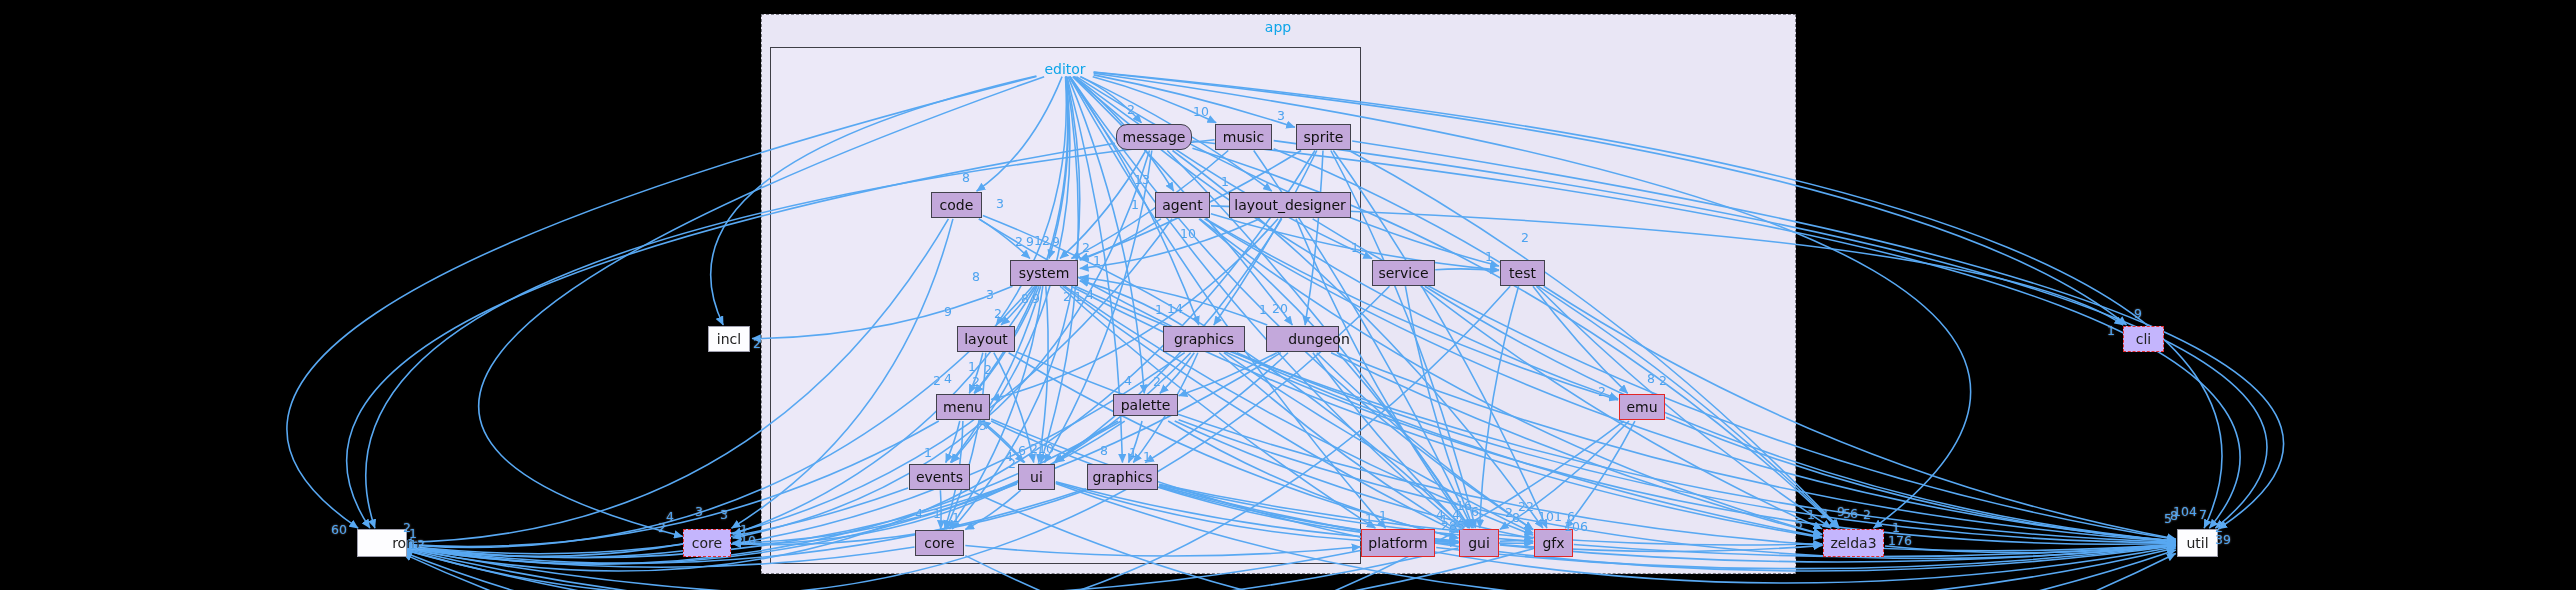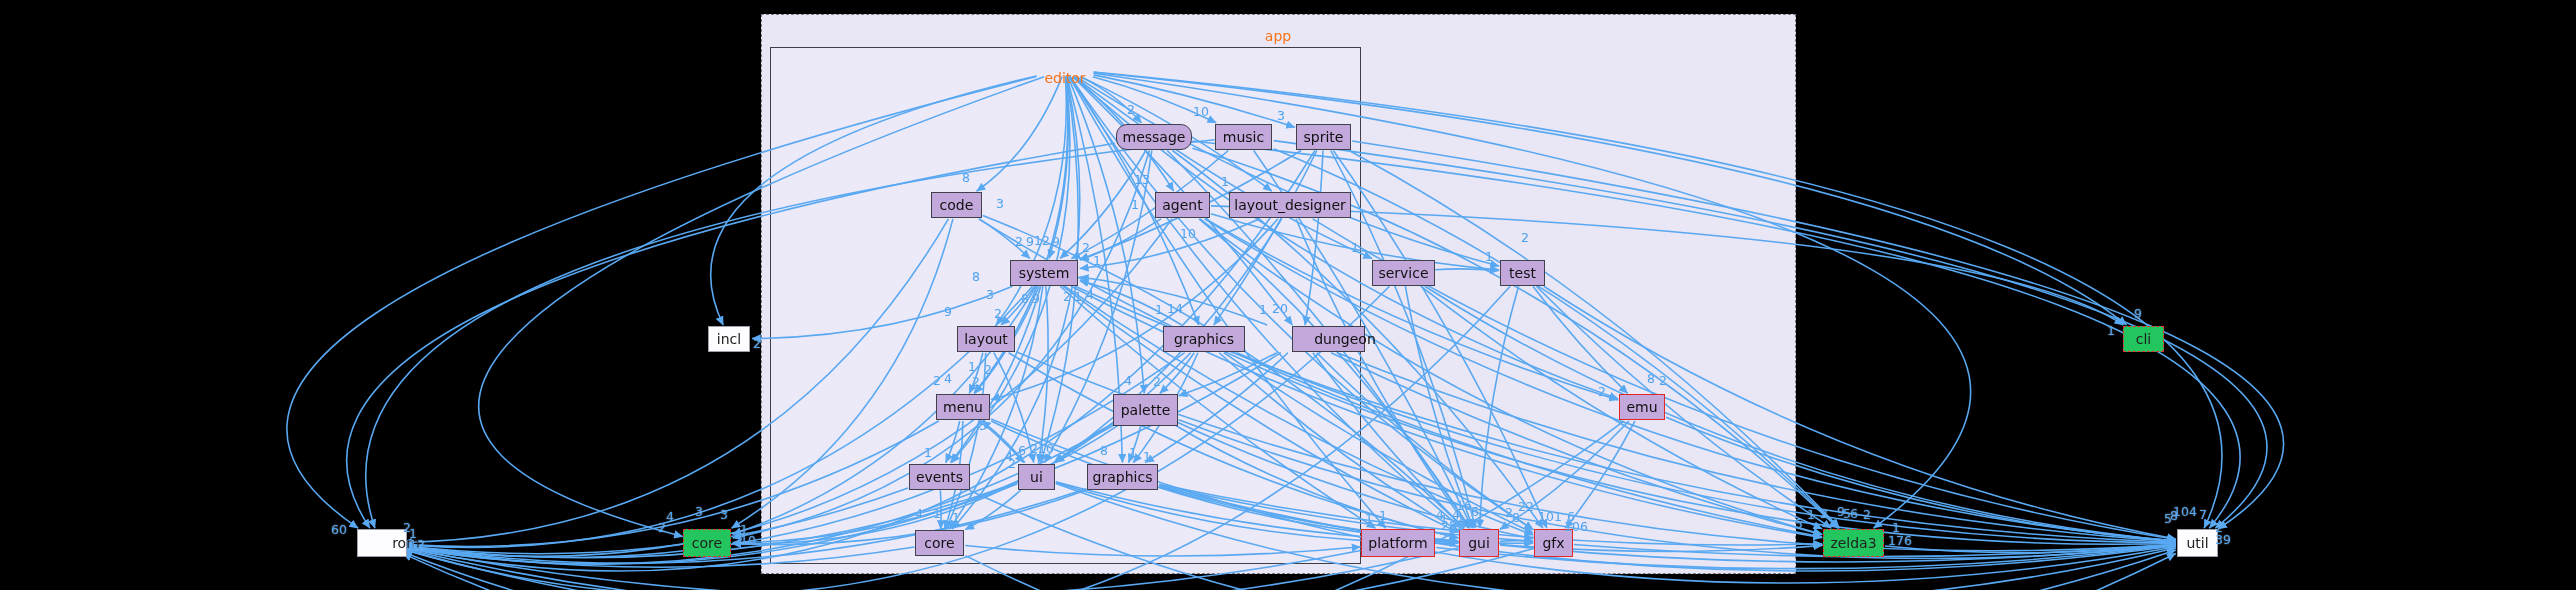--- a/index.html
+++ b/index.html
@@ -1,29 +1,29 @@
 <!DOCTYPE html>
 <html style="font-size:14.8px"><head>
 <meta charset="utf-8">
 <style>
   html,body{margin:0;padding:0;background:#000;}
   body{font-family:"DejaVu Sans","Liberation Sans",sans-serif;}
   #stage{position:relative;width:2576px;height:590px;background:#000;overflow:hidden;}
   .cluster{position:absolute;box-sizing:border-box;}
   .cluster.app{background:#e9e6f5;border:1.5px dashed #7d7d86;}
   .cluster.editor{background:#ece9f8;border:1.8px solid #3f3f47;}
-  .cluster-label{position:absolute;transform:translate(-50%,-50%);color:#f97316;
-    font-size:14px;white-space:nowrap;z-index:4;margin-top:9px;}
+  .cluster-label{position:absolute;transform:translate(-50%,-50%);color:#0ea5e9;
+    font-size:14px;white-space:nowrap;z-index:4;}
   svg#edges{position:absolute;left:0;top:0;z-index:2;}
   .node{position:absolute;box-sizing:border-box;display:flex;align-items:center;justify-content:center;
     font-size:14px;color:#111;white-space:nowrap;z-index:3;cursor:pointer;}
   .node.dir{background:#c3a8db;border:1.3px solid #41414b;}
   .node.dir-red{background:#c3a8db;border:1.8px solid #e32727;}
   .node.ext{background:#fdfdff;border:1.5px solid #9f9fae;color:#222;}
-  .node.ext-reddash{background:#22c55e;border:1.8px dashed #e33030;color:#222;}
+  .node.ext-reddash{background:#c4b5fd;border:1.8px dashed #e33030;color:#222;}
   .elabel{position:absolute;transform:translate(-50%,-50%);color:#4da3f0;font-size:12.5px;
     z-index:4;white-space:nowrap;text-shadow:0 0 1.8px rgba(233,230,245,.6);}
 </style>
 </head>
 <body>
 
 <div id="stage">
     <div class="cluster app" style="left: 761px; top: 14px; width: 1035px; height: 560px; z-index: 1;"></div>
     <div class="cluster-label" style="left: 1278px; top: 27px;">app</div>
     <div class="cluster editor" style="left: 770px; top: 47px; width: 591px; height: 517px; z-index: 1;"></div>
@@ -195,23 +195,23 @@
     <div class="node dir" style="left: 1215px; top: 124px; width: 57px; height: 26px;">music</div>
     <div class="node dir" style="left: 1296px; top: 124px; width: 55px; height: 26px;">sprite</div>
     <div class="node dir" style="left: 931px; top: 192px; width: 51px; height: 26px;">code</div>
     <div class="node dir" style="left: 1155px; top: 192px; width: 55px; height: 26px;">agent</div>
     <div class="node dir" style="left: 1229px; top: 192px; width: 122px; height: 26px;">layout_designer</div>
     <div class="node dir" style="left: 1010px; top: 260px; width: 68px; height: 26px;">system</div>
     <div class="node dir" style="left: 1372px; top: 260px; width: 63px; height: 26px;">service</div>
     <div class="node dir" style="left: 1500px; top: 260px; width: 45px; height: 26px;">test</div>
     <div class="node dir" style="left: 957px; top: 326px; width: 58px; height: 26px;">layout</div>
     <div class="node dir" style="left: 1163px; top: 326px; width: 82px; height: 26px;">graphics</div>
-    <div class="node dir" style="left: 1292px; top: 326px; width: 73px; height: 26px; padding-left: 33px;">dungeon</div>
+    <div class="node dir" style="left: 1266px; top: 326px; width: 73px; height: 26px; padding-left: 33px;">dungeon</div>
     <div class="node dir" style="left: 936px; top: 394px; width: 54px; height: 26px;">menu</div>
-    <div class="node dir" style="left: 1113px; top: 394px; width: 65px; height: 32px; text-align: center;">palette</div>
+    <div class="node dir" style="left: 1113px; top: 394px; width: 65px; height: 22px; text-align: center;">palette</div>
     <div class="node dir-red" style="left: 1619px; top: 394px; width: 46px; height: 26px;">emu</div>
     <div class="node dir" style="left: 909px; top: 464px; width: 61px; height: 26px;">events</div>
     <div class="node dir" style="left: 1018px; top: 464px; width: 37px; height: 26px;">ui</div>
     <div class="node dir" style="left: 1087px; top: 464px; width: 71px; height: 26px;">graphics</div>
     <div class="node dir" style="left: 915px; top: 530px; width: 49px; height: 26px;">core</div>
     <div class="node dir-red" style="left: 1361px; top: 529px; width: 74px; height: 28px;">platform</div>
     <div class="node dir-red" style="left: 1459px; top: 529px; width: 40px; height: 28px;">gui</div>
     <div class="node dir-red" style="left: 1534px; top: 529px; width: 39px; height: 28px;">gfx</div>
     <div class="node ext" style="left: 708px; top: 326px; width: 42px; height: 26px;">incl</div>
     <div class="node ext-reddash" style="left: 2123px; top: 326px; width: 41px; height: 26px;">cli</div>

